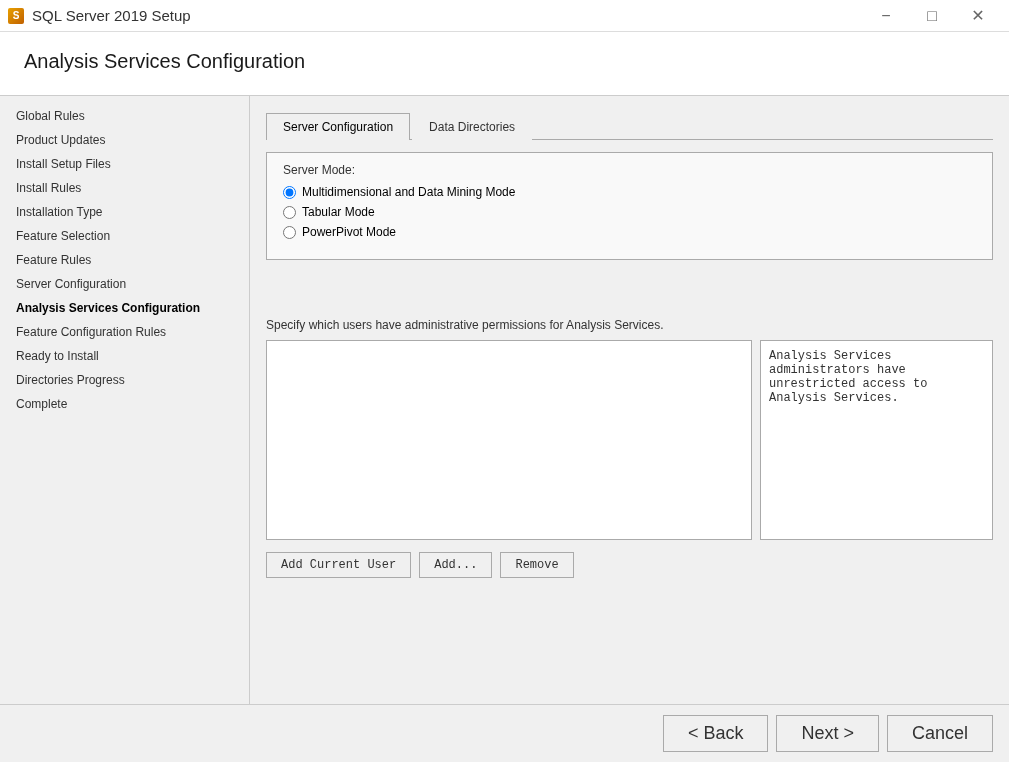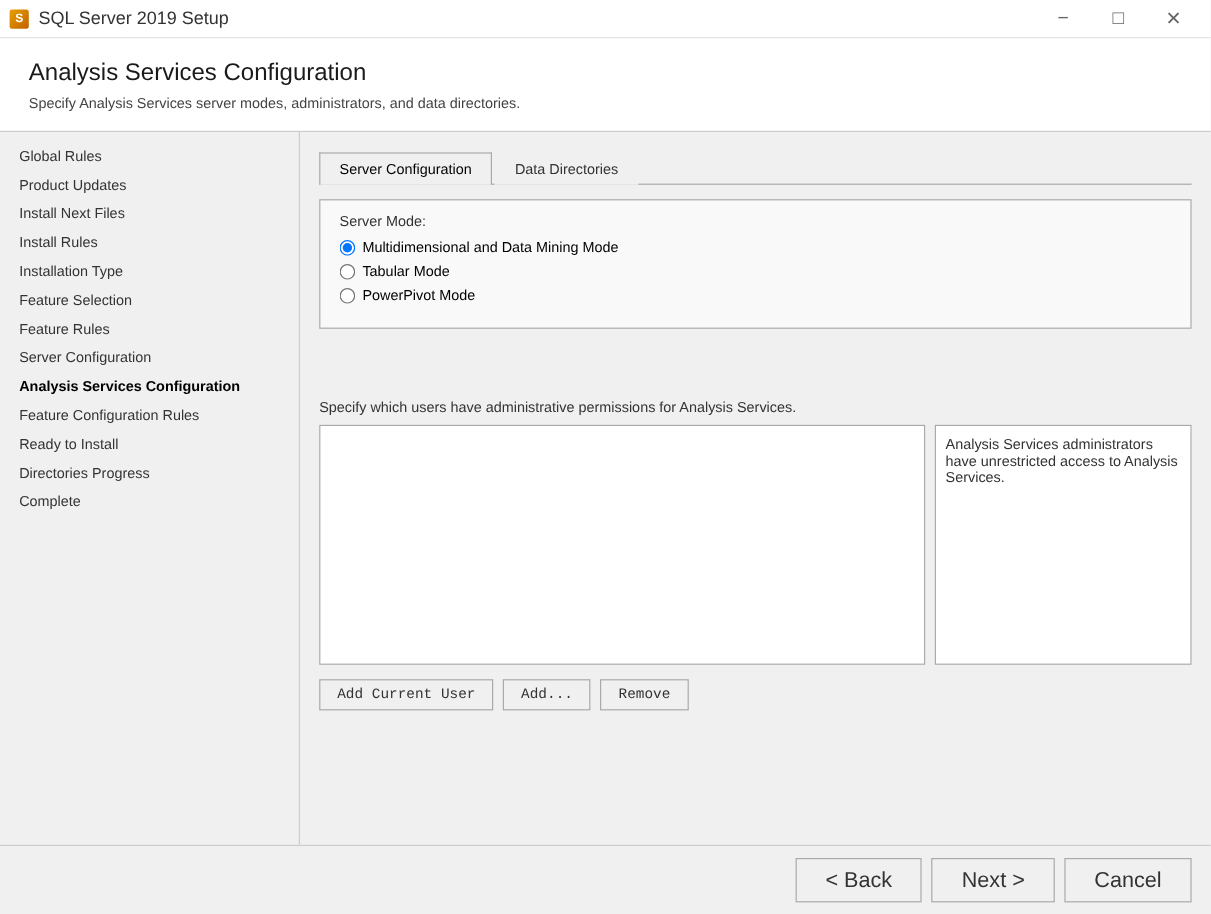--- a/index.html
+++ b/index.html
@@ -143,28 +143,29 @@
       margin-bottom: 10px;
     }
     .admin-list-box {
       flex: 1;
       border: 1px solid #aaa;
       background: #fff;
       height: 200px;
       overflow-y: auto;
     }
     .admin-info-box {
-      width: 214px;
+      width: 233px;
       border: 1px solid #aaa;
       background: #fff;
       height: 200px;
       padding: 8px;
       font-size: 12px;
       color: #333;
       overflow-y: auto;
+      font-family: Liberation Mono, monospace;
     }
 
     .admin-buttons {
       display: flex;
       gap: 8px;
       margin-top: 2px;
     }
     .btn {
       padding: 5px 14px;
       font-size: 12px;
@@ -204,30 +205,29 @@
     <button class="title-bar-btn">−</button>
     <button class="title-bar-btn">□</button>
     <button class="title-bar-btn close">✕</button>
   </div>
 </div>
 
 <div class="main-window">
 
   <div class="header-area">
     <div class="header-title">Analysis Services Configuration</div>
-    <div class="header-subtitle">Specify Analysis Services server modes, administrators, and data directories.</div>
   </div>
 
   <div class="content-area">
 
     <div class="sidebar">
 
     <div class="sidebar-item">Global Rules</div>
         <div class="sidebar-item">Product Updates</div>
-        <div class="sidebar-item">Install Next Files</div>
+        <div class="sidebar-item">Install Setup Files</div>
         <div class="sidebar-item">Install Rules</div>
         <div class="sidebar-item">Installation Type</div>
         <div class="sidebar-item">Feature Selection</div>
         <div class="sidebar-item">Feature Rules</div>
         <div class="sidebar-item">Server Configuration</div>
         <div class="sidebar-item active">Analysis Services Configuration</div>
         <div class="sidebar-item">Feature Configuration Rules</div>
         <div class="sidebar-item">Ready to Install</div>
         <div class="sidebar-item">Directories Progress</div>
         <div class="sidebar-item">Complete</div>

